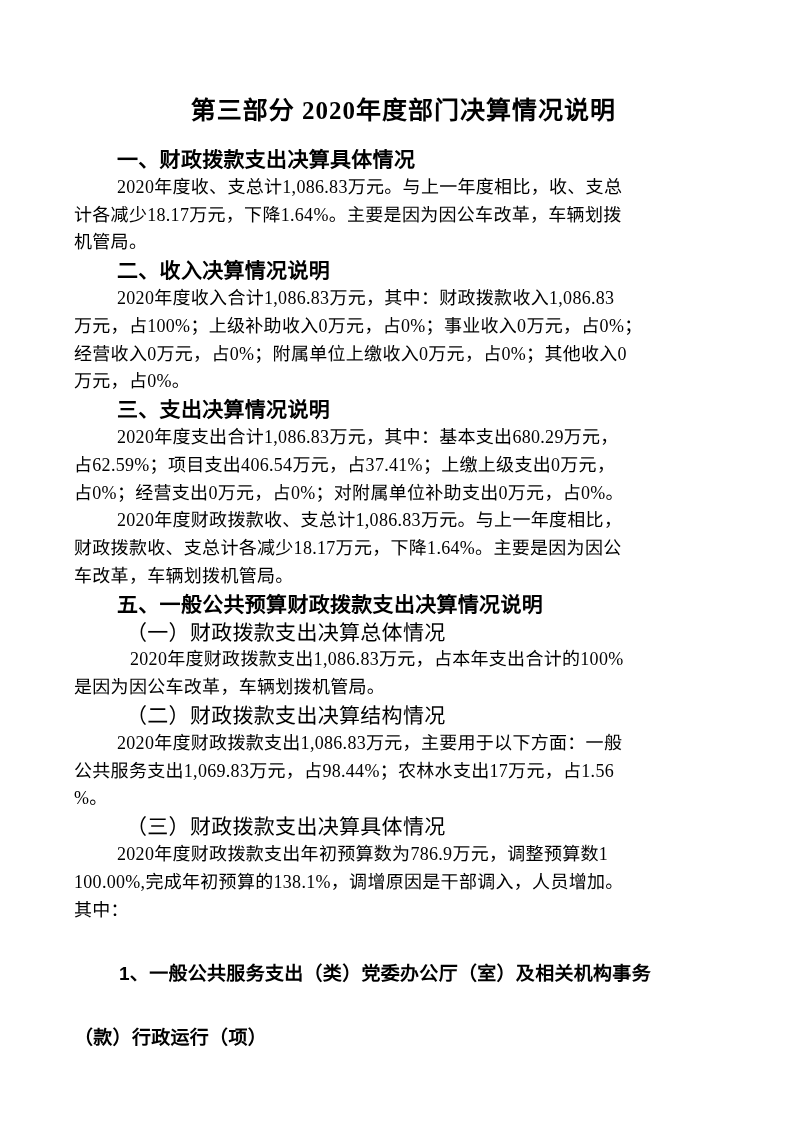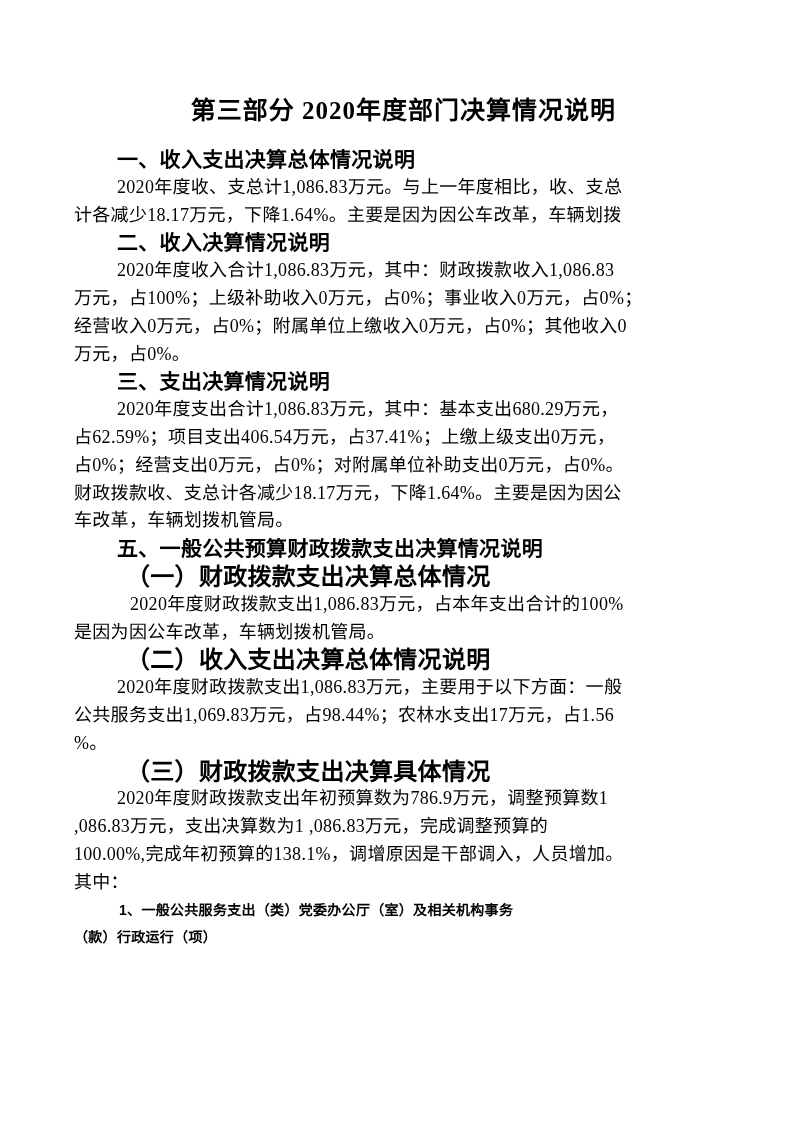--- a/index.html
+++ b/index.html
@@ -44,77 +44,79 @@
     font-weight: bold;
     padding-left: 43px;
     font-size: 21px;
     line-height: 27.8px;
     white-space: nowrap;
     letter-spacing: 0.3px;
   }
   
   .sh {
     font-family: "Liberation Sans", "DejaVu Sans", sans-serif;
-    font-weight: bold;
+    font-weight: normal;
     padding-left: 52px;
-    font-size: 24px;
+    font-size: 21px;
     line-height: 27.8px;
     white-space: nowrap;
     letter-spacing: 0.3px;
   }
   .first    { padding-left: 43px; }  
   .first-w  { padding-left: 56px; }  
   .bold-ln {
     font-family: "Liberation Sans", "DejaVu Sans", sans-serif;
     font-weight: bold;
-    font-size: 14px;
+    font-size: 19px;
     line-height: 27.8px;
     white-space: nowrap;
     letter-spacing: 0.3px;
+    margin-top: 36px;
   }
   .bold-first { padding-left: 45px; }
 </style>
 </head>
 <body>
 
 <div class="page">
 
   <div class="doc-title">第三部分 2020年度部门决算情况说明</div>
 
-  <div class="h">一、收入支出决算总体情况说明</div>
+  <div class="h">一、财政拨款支出决算具体情况</div>
   <div class="ln first">2020年度收、支总计1,086.83万元。与上一年度相比，收、支总</div>
   <div class="ln">计各减少18.17万元，下降1.64%。主要是因为因公车改革，车辆划拨</div>
+  <div class="ln">机管局。</div>
 
   <div class="h">二、收入决算情况说明</div>
   <div class="ln first">2020年度收入合计1,086.83万元，其中：财政拨款收入1,086.83</div>
   <div class="ln">万元，占100%；上级补助收入0万元，占0%；事业收入0万元，占0%；</div>
   <div class="ln">经营收入0万元，占0%；附属单位上缴收入0万元，占0%；其他收入0</div>
   <div class="ln">万元，占0%。</div>
 
   <div class="h">三、支出决算情况说明</div>
   <div class="ln first">2020年度支出合计1,086.83万元，其中：基本支出680.29万元，</div>
   <div class="ln">占62.59%；项目支出406.54万元，占37.41%；上缴上级支出0万元，</div>
   <div class="ln">占0%；经营支出0万元，占0%；对附属单位补助支出0万元，占0%。</div>
 
+  <div class="ln first">2020年度财政拨款收、支总计1,086.83万元。与上一年度相比，</div>
   <div class="ln">财政拨款收、支总计各减少18.17万元，下降1.64%。主要是因为因公</div>
   <div class="ln">车改革，车辆划拨机管局。</div>
 
   <div class="h">五、一般公共预算财政拨款支出决算情况说明</div>
 
   <div class="sh">（一）财政拨款支出决算总体情况</div>
   <div class="ln first-w">2020年度财政拨款支出1,086.83万元，占本年支出合计的100%</div>
   <div class="ln">是因为因公车改革，车辆划拨机管局。</div>
 
-  <div class="sh">（二）收入支出决算总体情况说明</div>
+  <div class="sh">（二）财政拨款支出决算结构情况</div>
   <div class="ln first">2020年度财政拨款支出1,086.83万元，主要用于以下方面：一般</div>
   <div class="ln">公共服务支出1,069.83万元，占98.44%；农林水支出17万元，占1.56</div>
   <div class="ln">%。</div>
 
   <div class="sh">（三）财政拨款支出决算具体情况</div>
   <div class="ln first">2020年度财政拨款支出年初预算数为786.9万元，调整预算数1</div>
-  <div class="ln">,086.83万元，支出决算数为1 ,086.83万元，完成调整预算的</div>
   <div class="ln">100.00%,完成年初预算的138.1%，调增原因是干部调入，人员增加。</div>
   <div class="ln">其中：</div>
 
   <div class="bold-ln bold-first">1、一般公共服务支出（类）党委办公厅（室）及相关机构事务</div>
   <div class="bold-ln">（款）行政运行（项）</div>
 
 </div>
 
 </body></html>

